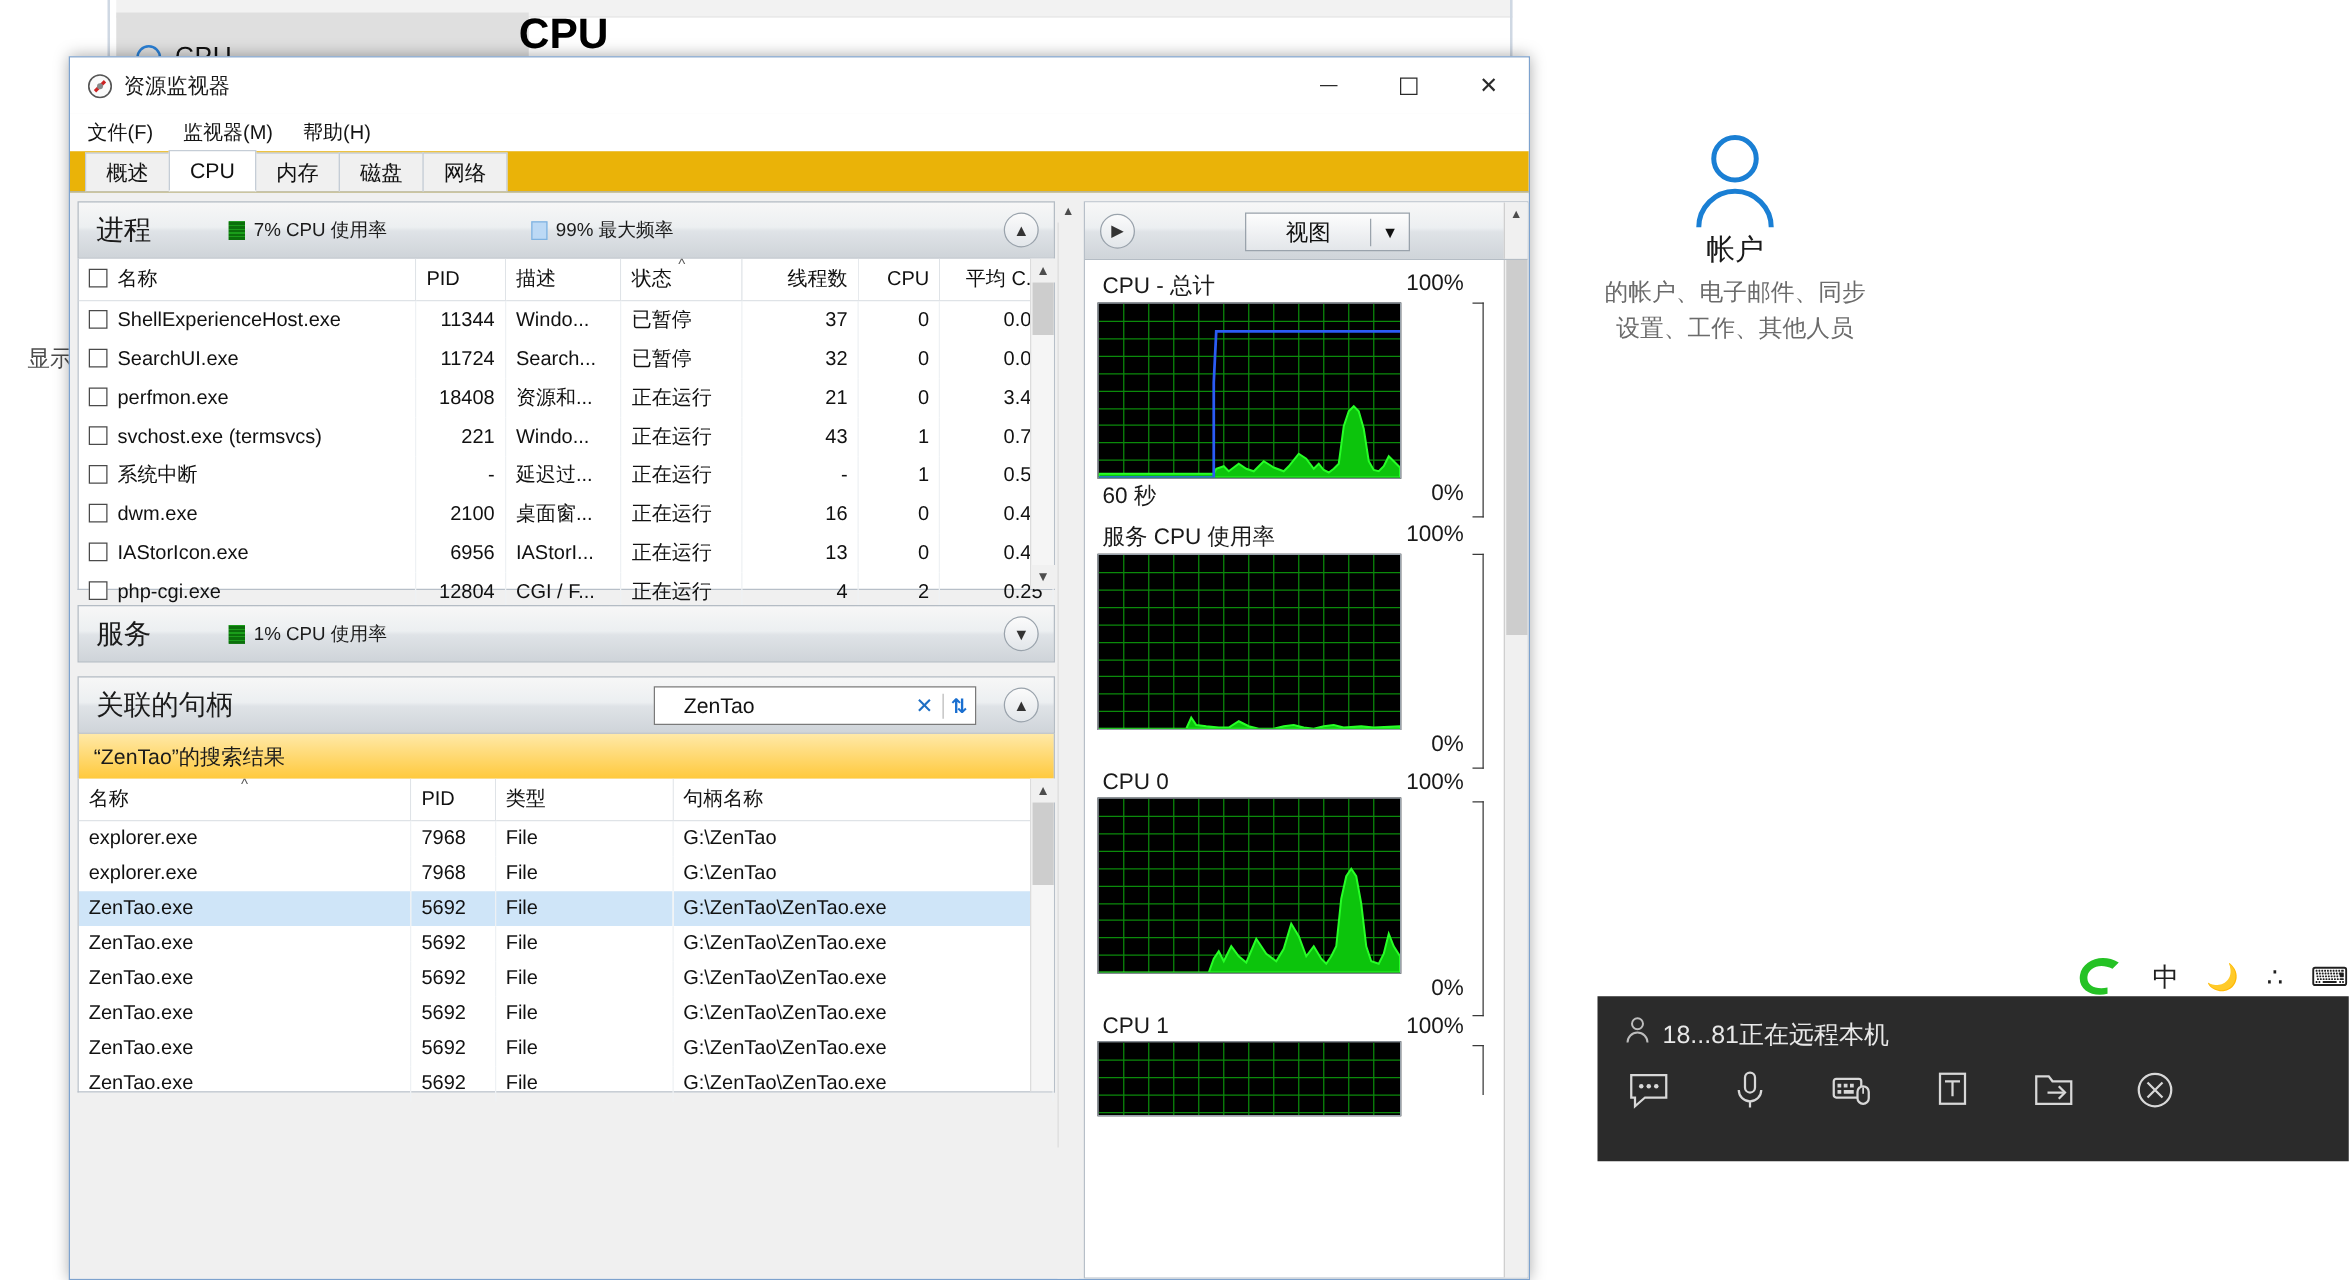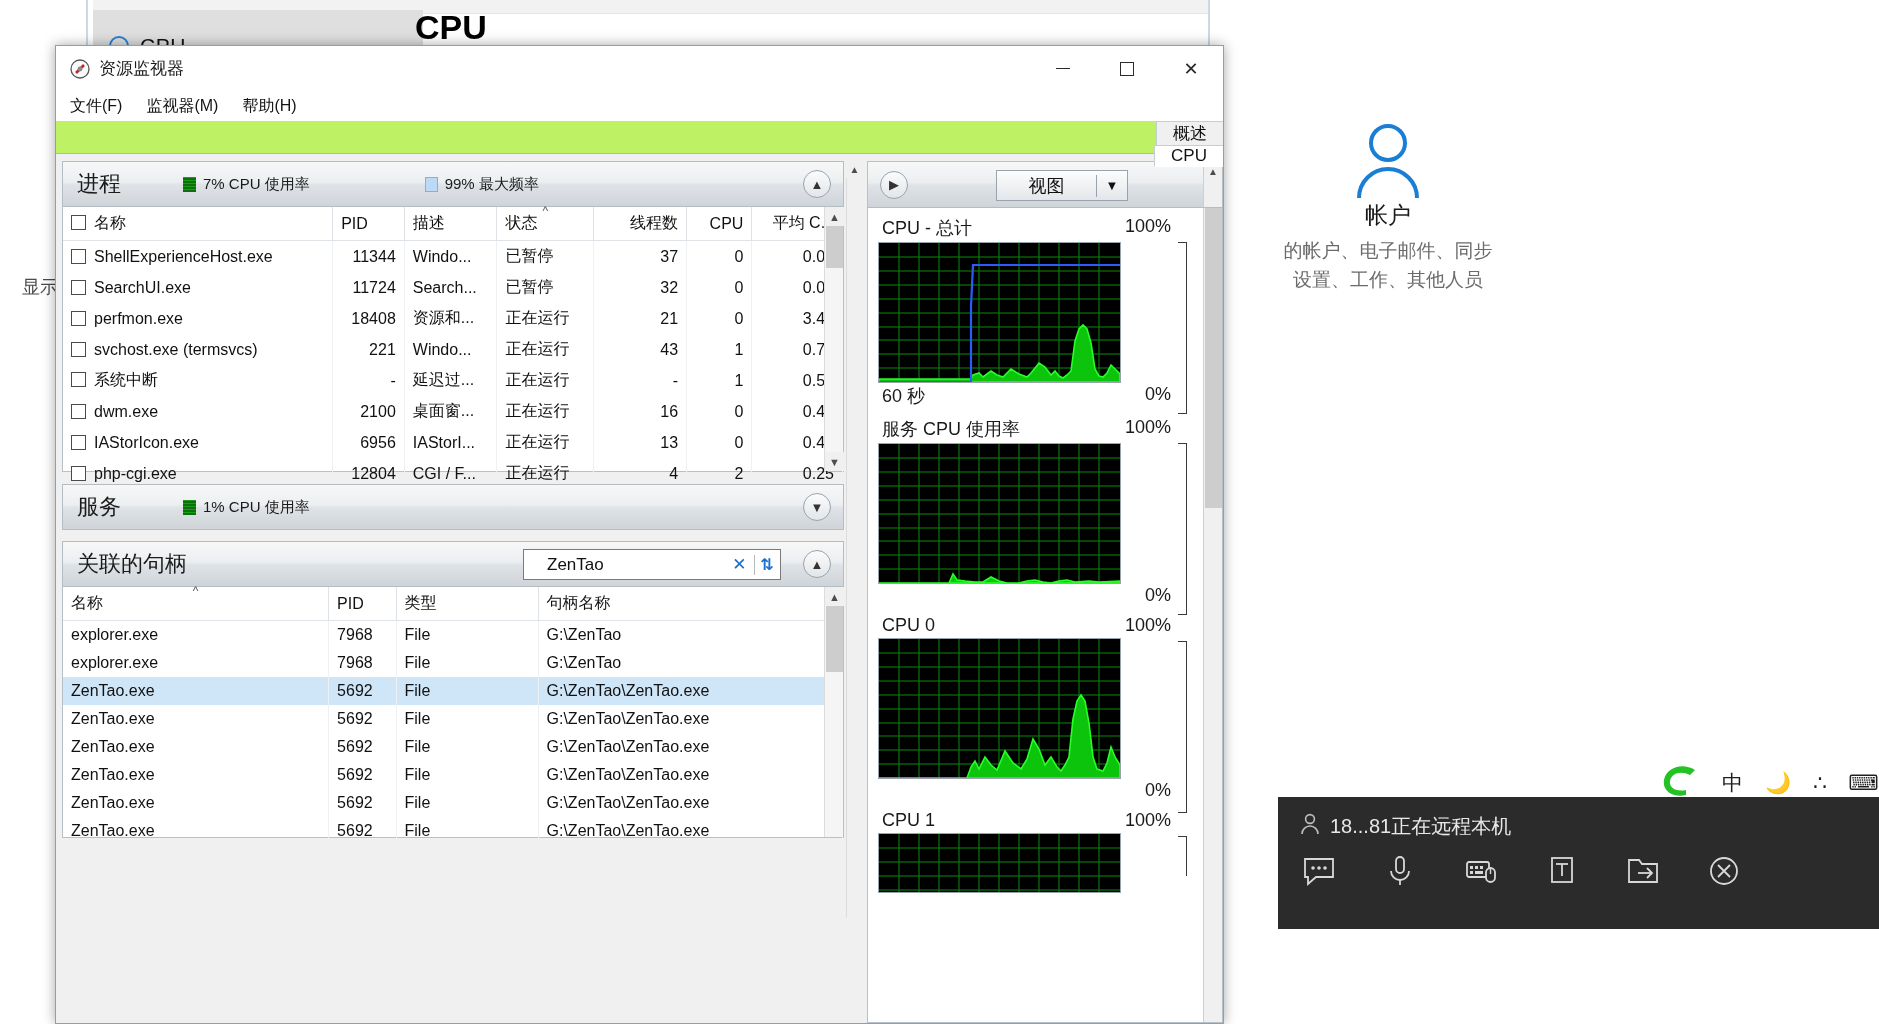--- a/index.html
+++ b/index.html
@@ -52,21 +52,21 @@
   .bg-scroll-thumb {
     position: absolute; left: 1190px; top: 150px; width: 16px; height: 170px;
     background: #cdcdcd;
   }
   .bg-scroll-up {
     position: absolute; left: 1190px; top: 130px; width: 16px; height: 20px;
     background: #f0f0f0; color:#606060; font-size: 11px; text-align:center; line-height:20px;
   }
 
   
-  .acct-wrap { position: absolute; left: 1218px; top: 120px; width: 340px; text-align: center; }
+  .acct-wrap { position: absolute; left: 1218px; top: 104px; width: 340px; text-align: center; }
   .acct-avatar { margin: 0 auto; width: 78px; height: 78px; position: relative; }
   .acct-avatar svg { display:block; }
   .acct-title { margin-top: 2px; font-size: 23px; color: #1a1a1a; }
   .acct-sub { margin-top: 6px; font-size: 19px; color: #6b6b6b; line-height: 1.5; }
 
   
   .tray { position: absolute; left: 1660px; top: 764px; display: flex; align-items: center; gap: 22px; }
   .tray .ico { color: #1f1f1f; font-size: 21px; line-height: 1; }
   .sogou-logo {
     width: 40px; height: 36px; position: relative; display:inline-block;
@@ -98,24 +98,23 @@
   .win-btn.min span { display:block; width:14px; height:1.5px; background:#2b2b2b; }
   .win-btn.max span { display:block; width:14px; height:14px; border:1.5px solid #2b2b2b; }
 
   .menubar {
     height: 30px; background: #ffffff; display: flex; align-items: center;
     padding-left: 14px; gap: 24px;
   }
   .menubar span { font-size: 16px; color: #141414; }
 
   .tabstrip {
-    height: 33px; background: #bef264; display: flex; align-items: flex-end;
+    height: 33px; background: #eab308; display: flex; align-items: flex-end;
     padding-left: 12px; border-bottom: 1px solid #a9b7c4;
     position: relative;
-    flex-direction: column;
   }
   .tab {
     height: 31px; padding: 0 16px; display: flex; align-items: center;
     font-size: 17px; color: #111; background: #f0f0f0;
     border: 1px solid #c5cdd6; border-bottom: none; margin-right: -1px;
   }
   .tab.active { background: #ffffff; height: 33px; border-bottom: 1px solid #ffffff; z-index: 2; }
 
   .body-area {
     position: absolute; left: 0; top: 109px; right: 0; bottom: 0;
@@ -471,20 +470,21 @@
         <span class="sec-title">关联的句柄</span>
         <div class="searchbox">
           <span class="val" title="搜索句柄">ZenTao</span>
           <span class="clear">✕</span>
           <span class="divider"></span>
           <span class="refresh">⇅</span>
         </div>
         <span class="chev">▲</span>
       </div>
 
+      <div class="search-banner">“ZenTao”的搜索结果</div>
 
       <div class="tbl-wrap" style="height:251px;">
         <table class="grid">
           <colgroup>
             <col style="width:260px">
               <col style="width:66px">
               <col style="width:139px">
               <col style="width:298px">
           </colgroup>
           <thead>

